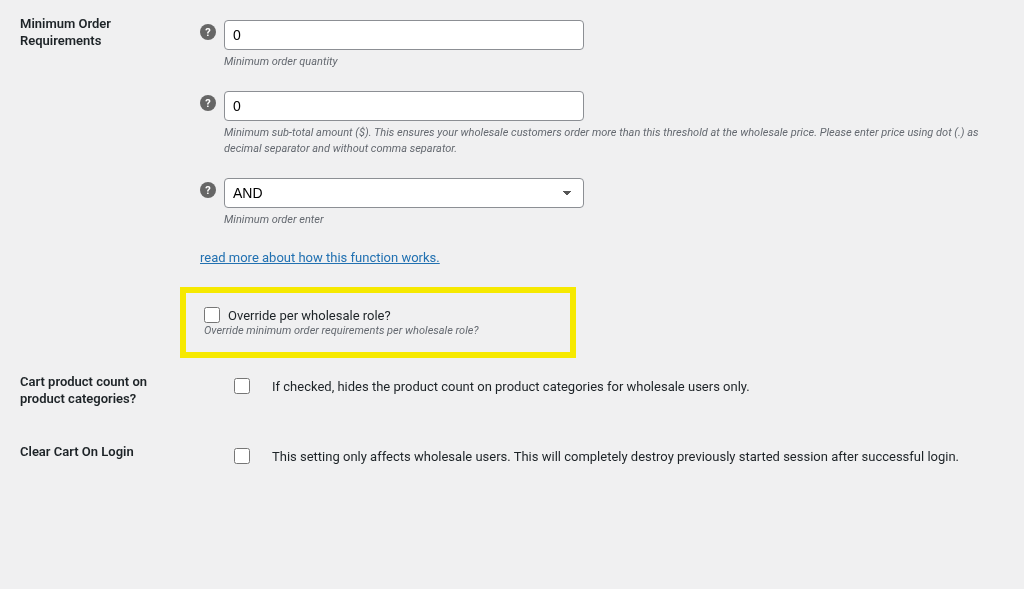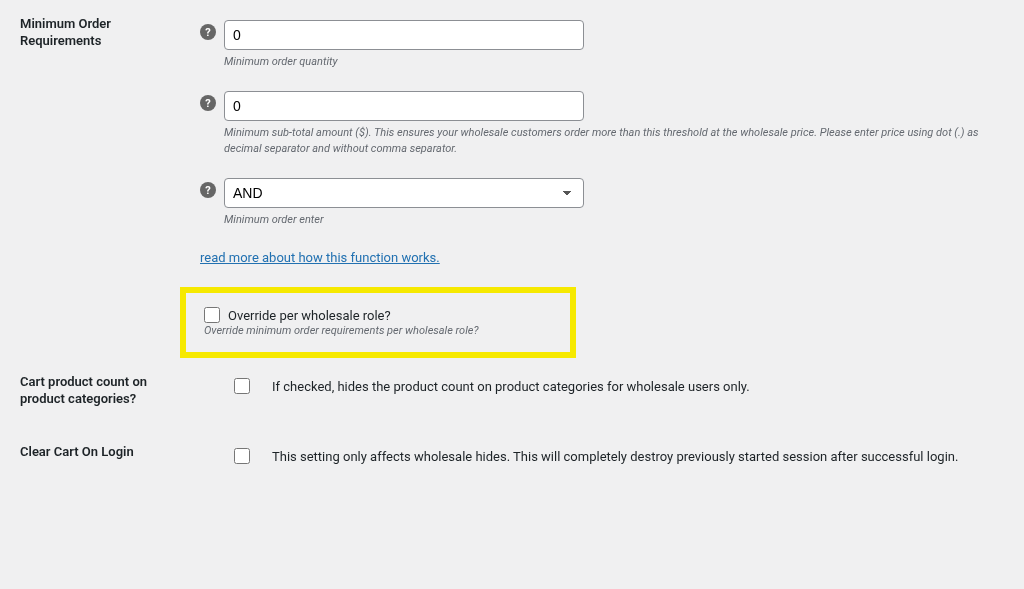--- a/index.html
+++ b/index.html
@@ -199,21 +199,21 @@
           <span>If checked, hides the product count on product categories for wholesale users only.</span>
         </div>
       </td>
     </tr>
 
     <tr>
       <th>Clear Cart On Login</th>
       <td style="padding-left:34px;">
         <div class="plain-checkbox">
           <input type="checkbox" style="">
-          <span>This setting only affects wholesale hides. This will completely destroy previously started session after successful login.</span>
+          <span>This setting only affects wholesale users. This will completely destroy previously started session after successful login.</span>
         </div>
       </td>
     </tr>
 
     </tbody>
   </table>
 
 </div>
 
 </body></html>

